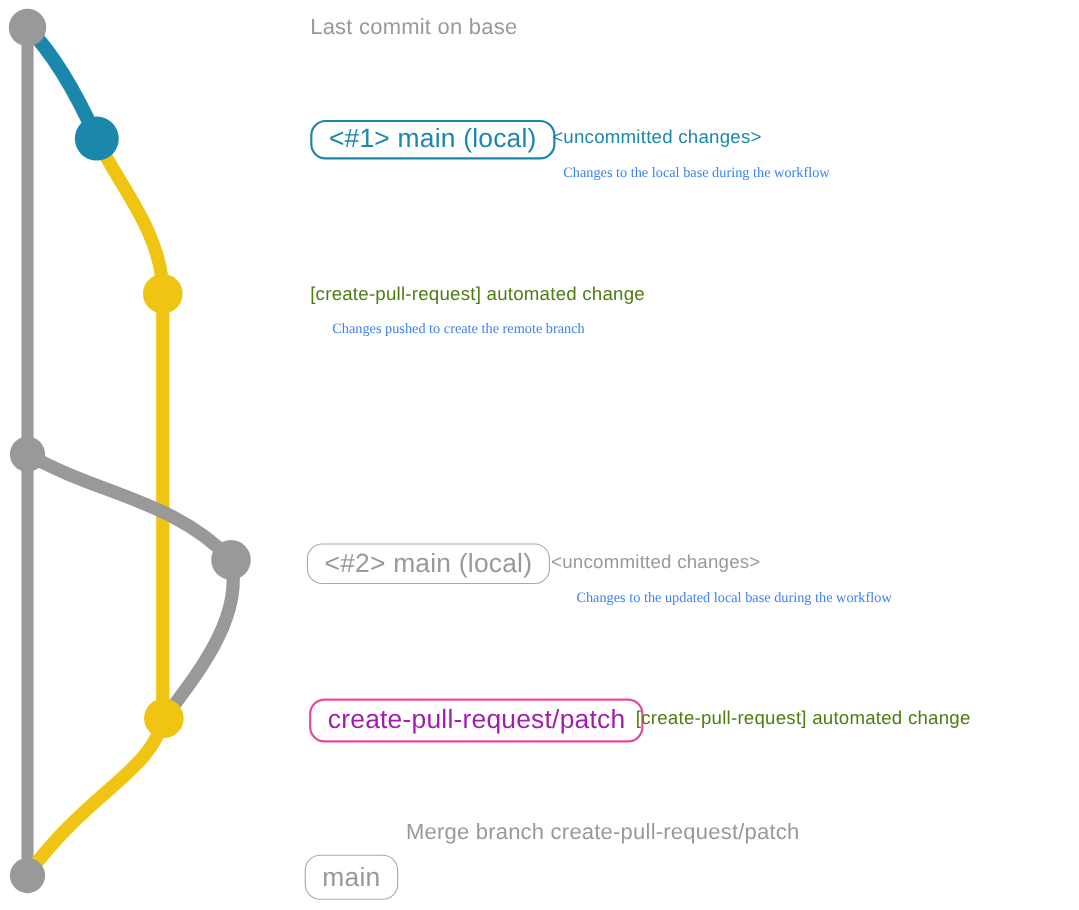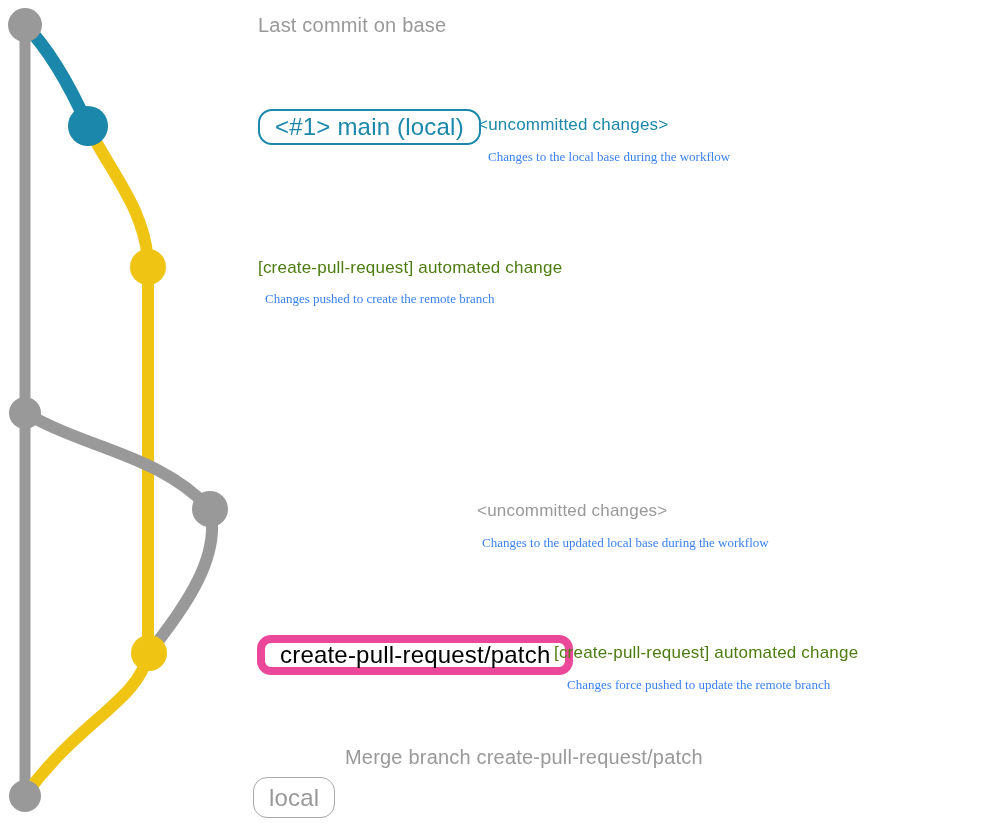--- a/index.html
+++ b/index.html
@@ -4,39 +4,39 @@
 <style>
   html,body{margin:0;padding:0;background:#ffffff;}
   .stage{
     position:relative;
     width:981px;height:827px;
     background:#ffffff;
     font-family:"Liberation Sans", sans-serif;
     overflow:hidden;
   }
   .stage svg{position:absolute;left:0;top:0;}
-  .abs{position:absolute;white-space:nowrap;}
+  .abs{position:absolute;white-space:nowrap;margin-left:24px;}
   .note{
     color:#999999;
     font-size:20px;
     line-height:24px;
     letter-spacing:.2px;
   }
   .badge{
     display:inline-flex;align-items:center;justify-content:center;
     border-radius:14px;
     padding:0 15px;
     font-size:24px;
     letter-spacing:.2px;
     background:#ffffff;
     box-sizing:border-box;
   }
   .badge.blue{border:2px solid #1b87aa;color:#1b87aa;height:36px;}
   .badge.gray{border:1.5px solid #a9a9a9;color:#999999;height:37px;}
-  .badge.yellow{border:8px solid #ec4899;color:#000000;height:40px;}
+  .badge.yellow{border:2px solid #ec4899;color:#a21caf;height:40px;}
   .title{font-size:17px;line-height:24px;letter-spacing:.2px;}
   .title.blue{color:#1b87aa;}
   .title.gray{color:#999999;}
   .title.yellow{color:#4d7c0f;}
   .desc{
     font-family:"Liberation Serif", serif;
     color:#3b82f6;
     font-size:13px;
     line-height:22px;
   }
@@ -66,26 +66,26 @@
     <circle cx="25" cy="796" r="16" fill="#999999"></circle>
   </svg>
 
   <div class="abs note" style="left:258px;top:13px;">Last commit on base</div>
 
   <div class="abs badge blue" style="left:258px;top:109px;">&lt;#1&gt; main (local)</div>
   <div class="abs title blue" style="left:478px;top:113px;">&lt;uncommitted changes&gt;</div>
   <div class="abs desc" style="left:488px;top:146px;">Changes to the local base during the workflow</div>
 
   <div class="abs title yellow" style="left:258px;top:256px;">[create-pull-request] automated change</div>
-  <div class="abs desc" style="left:265px;top:288px;">Changes pushed to create the remote branch</div>
+  <div class="abs desc" style="left:278px;top:288px;">Changes pushed to create the remote branch</div>
 
 
+  <div class="abs badge gray" style="left:255px;top:494px;">&lt;#2&gt; main (local)</div>
   <div class="abs title gray" style="left:477px;top:499px;">&lt;uncommitted changes&gt;</div>
-  <div class="abs desc" style="left:482px;top:532px;text-align:center;">Changes to the updated local base during the workflow</div>
+  <div class="abs desc" style="left:500px;top:532px;text-align:center;">Changes to the updated local base during the workflow</div>
 
   <div class="abs badge yellow" style="left:257px;top:635px;">create-pull-request/patch</div>
   <div class="abs title yellow" style="left:554px;top:641px;">[create-pull-request] automated change</div>
-  <div class="abs desc" style="left:567px;top:674px;">Changes force pushed to update the remote branch</div>
 
-  <div class="abs badge gray" style="left:253px;top:777px;height:41px;">local</div>
+  <div class="abs badge gray" style="left:253px;top:777px;height:41px;">main</div>
   <div class="abs note" style="left:345px;top:745px;">Merge branch create-pull-request/patch</div>
 
 </div>
 
 </body></html>

